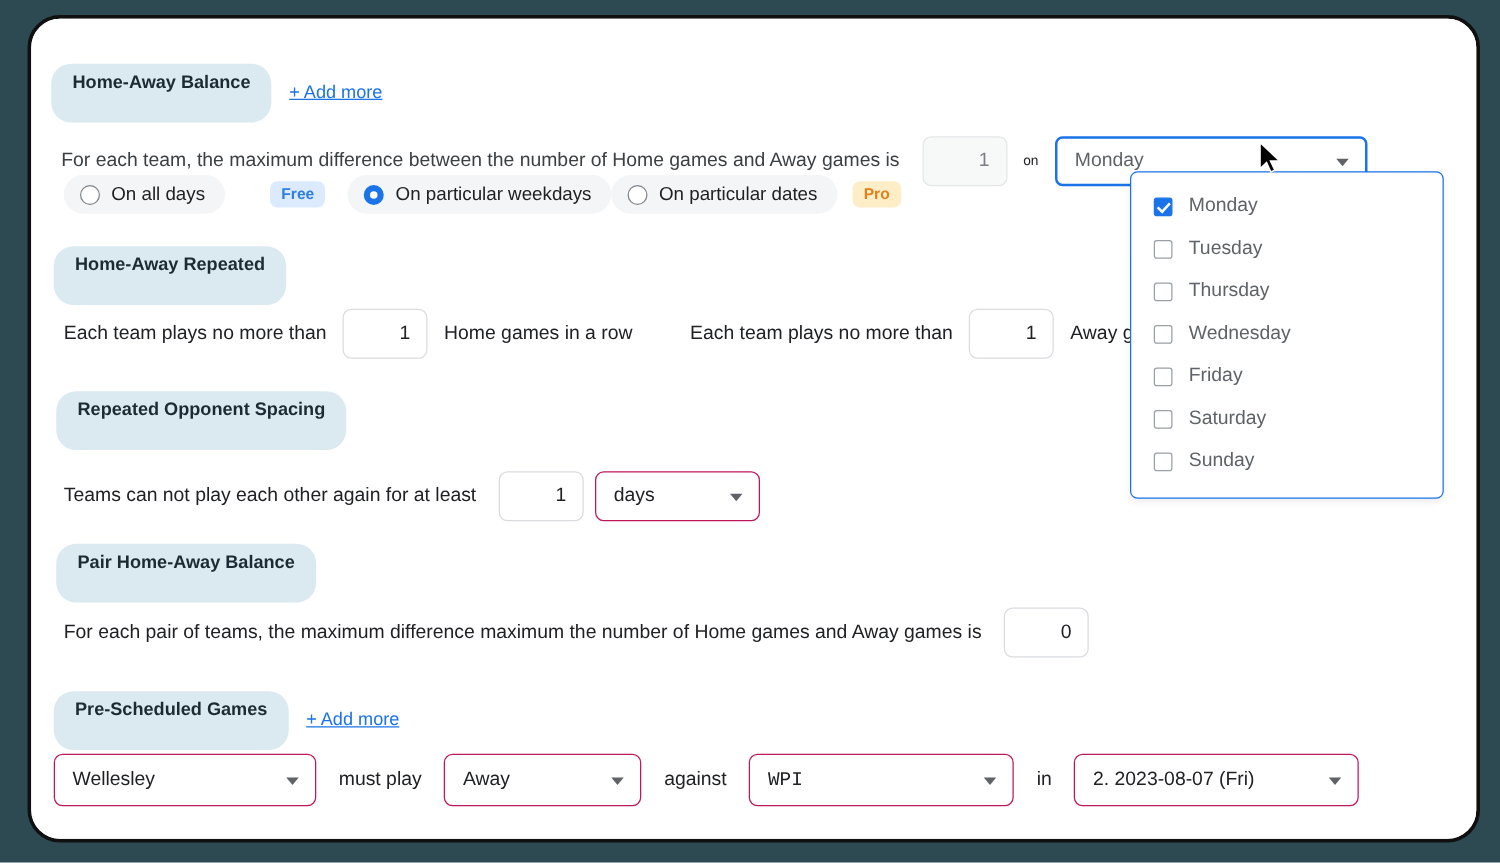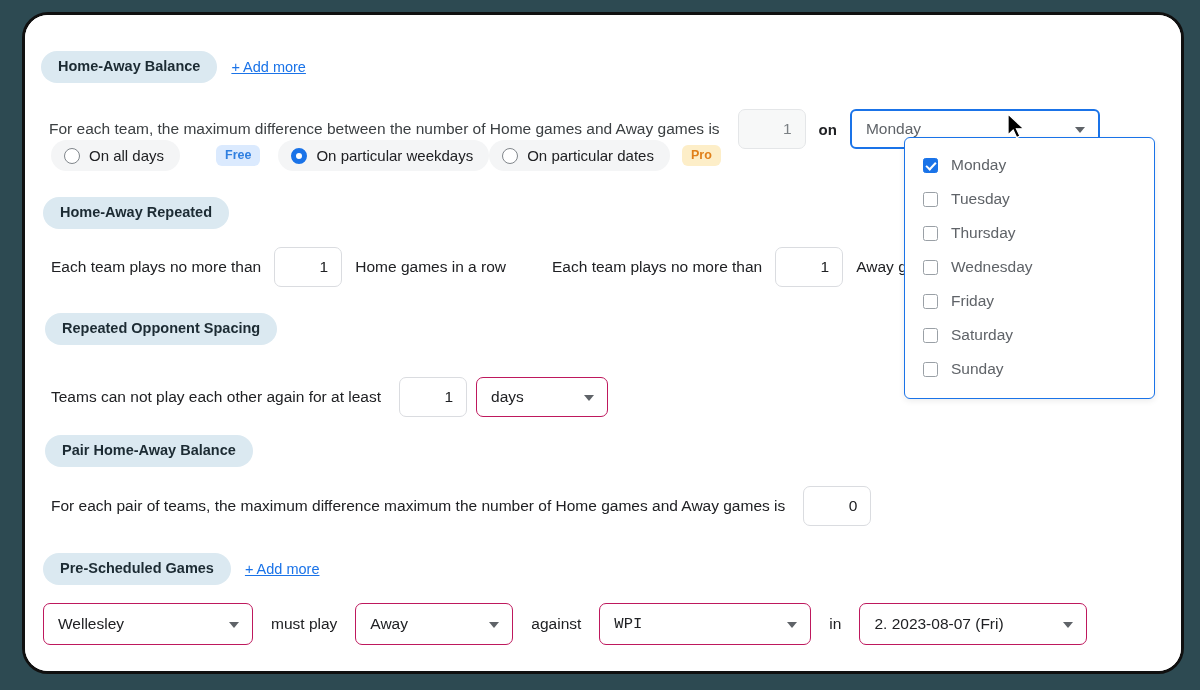--- a/index.html
+++ b/index.html
@@ -32,21 +32,21 @@
   
   .pill {
     display: inline-flex;
     align-items: center;
     justify-content: center;
     background: #dbe9f1;
     color: #1c2b33;
     font-size: 14.5px;
     font-weight: bold;
     border-radius: 16px;
-    padding: 8px 17px 9px 17px;
+    padding: 8px 17px 24px 17px;
     line-height: 1;
     white-space: nowrap;
   }
   .addmore {
     color: #1a73e8;
     font-size: 14.5px;
     text-decoration: underline;
     margin-left: 14px;
     white-space: nowrap;
     cursor: pointer;
@@ -225,21 +225,21 @@
     <div class="pill-row" id="sec1-head">
       <span class="pill">Home-Away Balance</span>
       <span class="addmore">+ Add more</span>
     </div>
 
     <div class="row" id="sec1-line">
       <span class="sentence">For each team, the maximum difference between the number of Home games and Away games is</span>
       <span class="gap-l"></span>
       <input class="numinput muted" type="text" value="1" style="">
       <span class="gap"></span>
-      <span class="sentence dark" style="font-weight:bold;font-size:15px;">on</span>
+      <span class="sentence dark" style="font-weight:normal;font-size:11px;">on</span>
       <span class="gap"></span>
       <div class="select focused" style="width:250px;">
         <span>Monday</span>
         <span class="caret"></span>
       </div>
     </div>
 
     <div class="radios" id="sec1-radios">
       <div class="radio-chip">
         <span class="rdot"></span>

